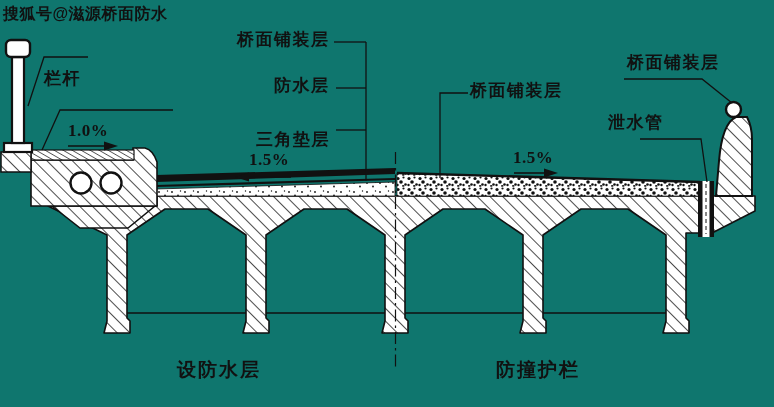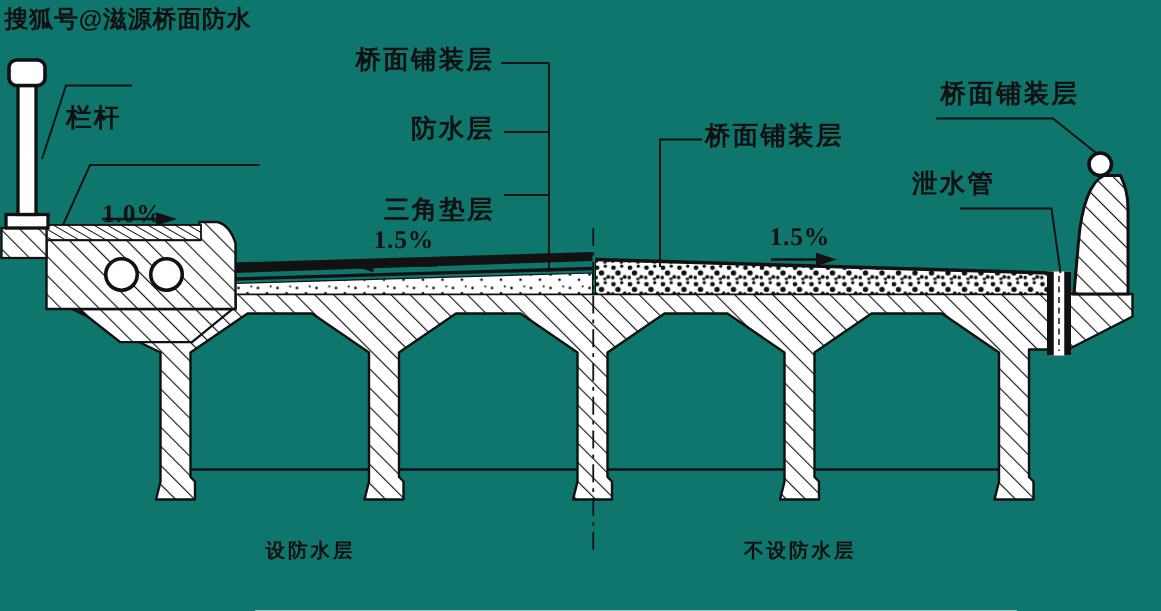--- a/index.html
+++ b/index.html
@@ -10,21 +10,21 @@
   #diagram-svg{position:absolute;left:0;top:0;}
   .label{
     position:absolute;white-space:nowrap;color:#111;
     font-family:"Liberation Sans",sans-serif;font-weight:600;
     font-size:17px;letter-spacing:1.5px;line-height:1;
   }
   .pct{
     font-family:"Liberation Serif",serif;font-weight:700;
     font-size:17px;letter-spacing:0.5px;
   }
-  .zone{font-size:13px;font-weight:700;letter-spacing:2px;}
+  .zone{font-size:19px;font-weight:700;letter-spacing:2px;}
   .watermark{font-size:16px;font-weight:800;letter-spacing:0.5px;}
 </style>
 </head>
 <body>
 
 <div id="stage">
 
   <svg id="diagram-svg" width="774" height="407" viewBox="0 0 774 407">
     <defs>
       <pattern id="hatch" width="9" height="9" patternUnits="userSpaceOnUse" patternTransform="rotate(-45)">
@@ -131,34 +131,34 @@
       <line x1="514" y1="173" x2="546" y2="173" stroke="#111" stroke-width="1.6"></line>
       <polygon points="544,168.5 558,173 544,177.5" fill="#111"></polygon>
     </g>
   </svg>
 
   <div class="label watermark" style="left:3px;top:6px;">搜狐号@滋源桥面防水</div>
 
   <div class="label" style="left:44px;top:38px;margin-top:32px;">栏杆</div>
 
 
-  <div class="label pct" style="left:68px;top:122px;margin-top:12px;">1.0%</div>
+  <div class="label pct" style="left:68px;top:122px;">1.0%</div>
 
   <div class="label" style="left:237px;top:31px;">桥面铺装层</div>
 
   <div class="label" style="left:274px;top:77px;text-align:right;">防水层</div>
 
   <div class="label" style="left:256px;top:119px;margin-top:12px;">三角垫层</div>
 
   <div class="label pct" style="left:249px;top:151px;">1.5%</div>
 
   <div class="label" style="left:470px;top:82px;">桥面铺装层</div>
 
   <div class="label pct" style="left:513px;top:149px;">1.5%</div>
 
   <div class="label" style="left:627px;top:54px;">桥面铺装层</div>
 
   <div class="label" style="left:608px;top:114px;">泄水管</div>
 
   <div class="label zone" style="left:177px;top:360px;">设防水层</div>
 
-  <div class="label zone" style="left:496px;top:360px;">不设防水层</div>
+  <div class="label zone" style="left:496px;top:360px;">防撞护栏</div>
 </div>
 
 </body></html>

